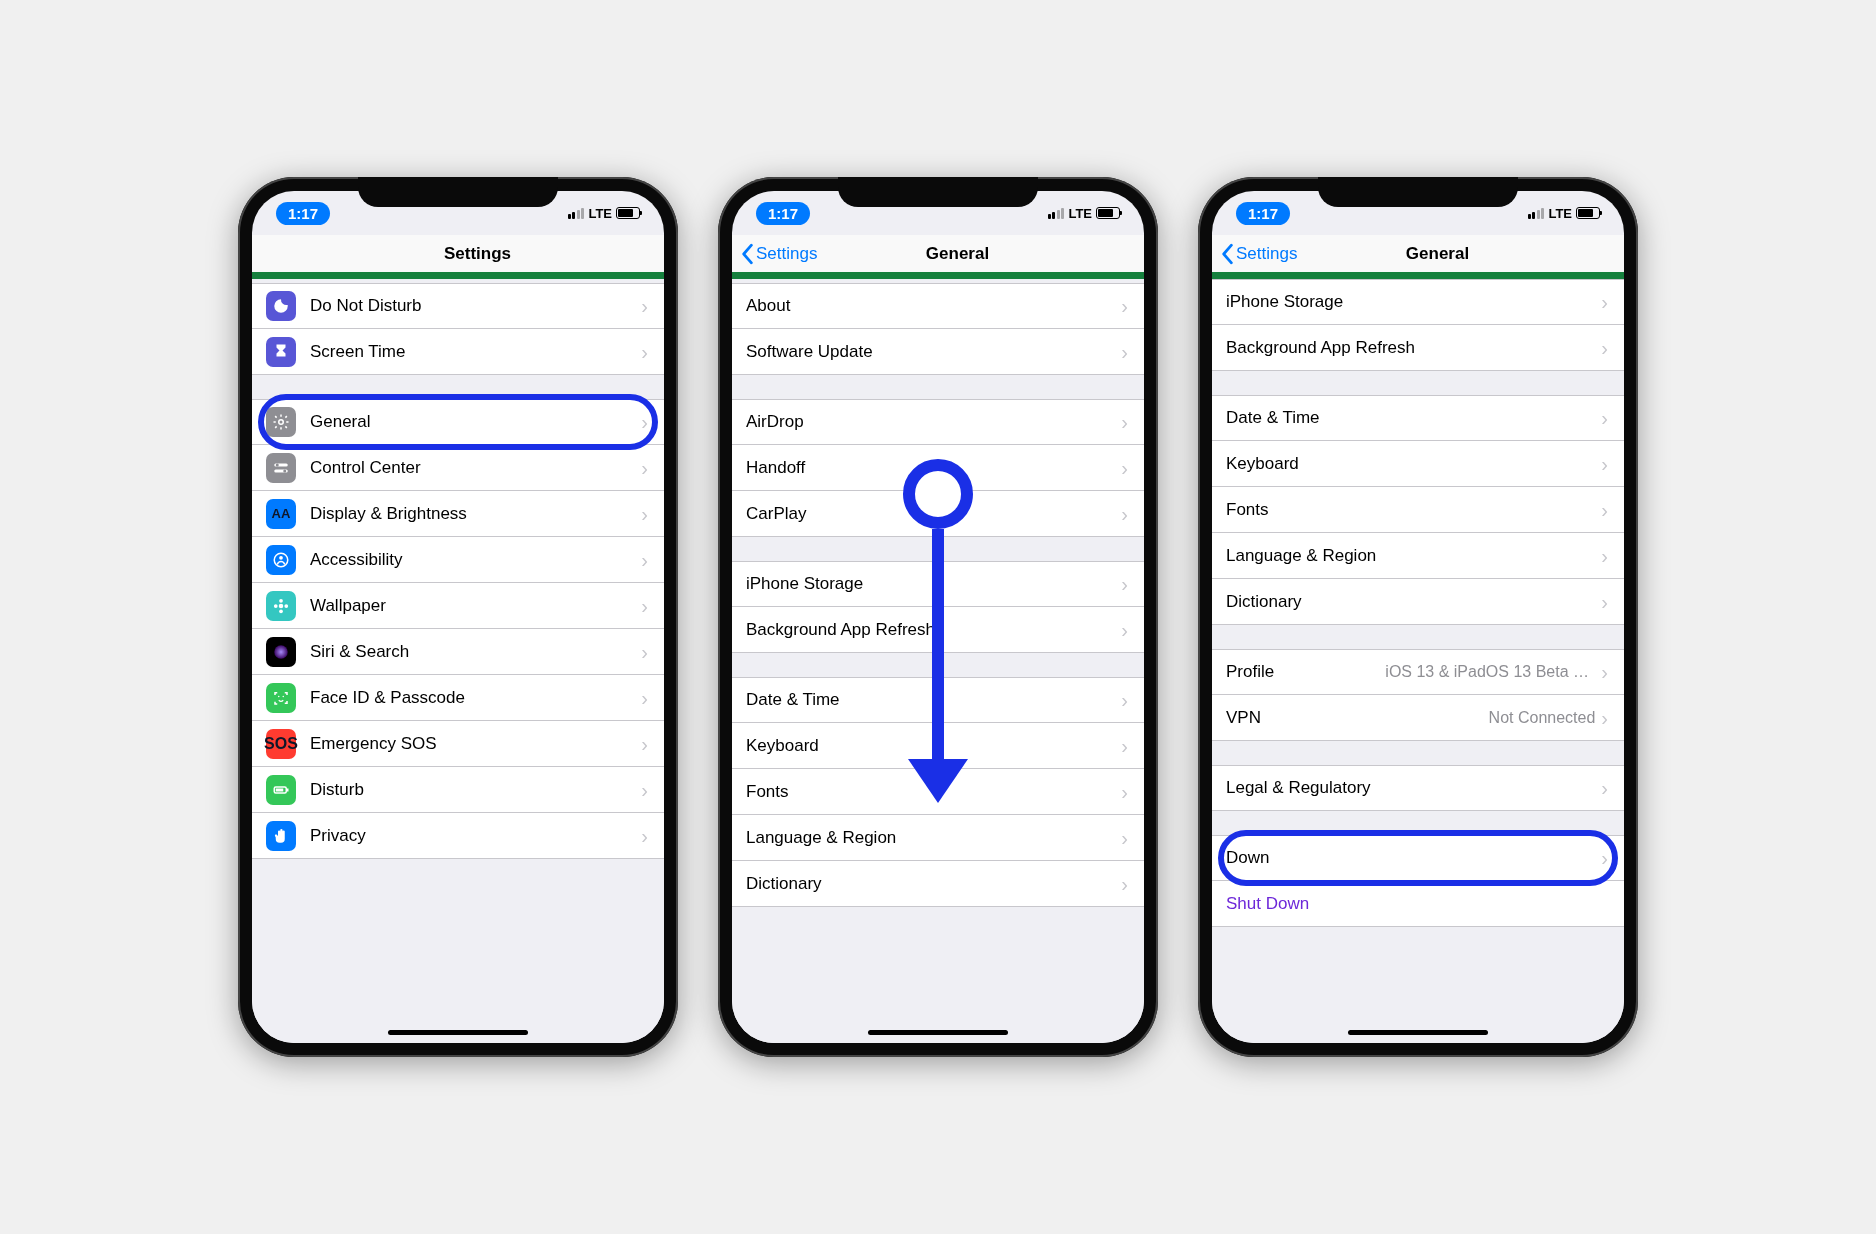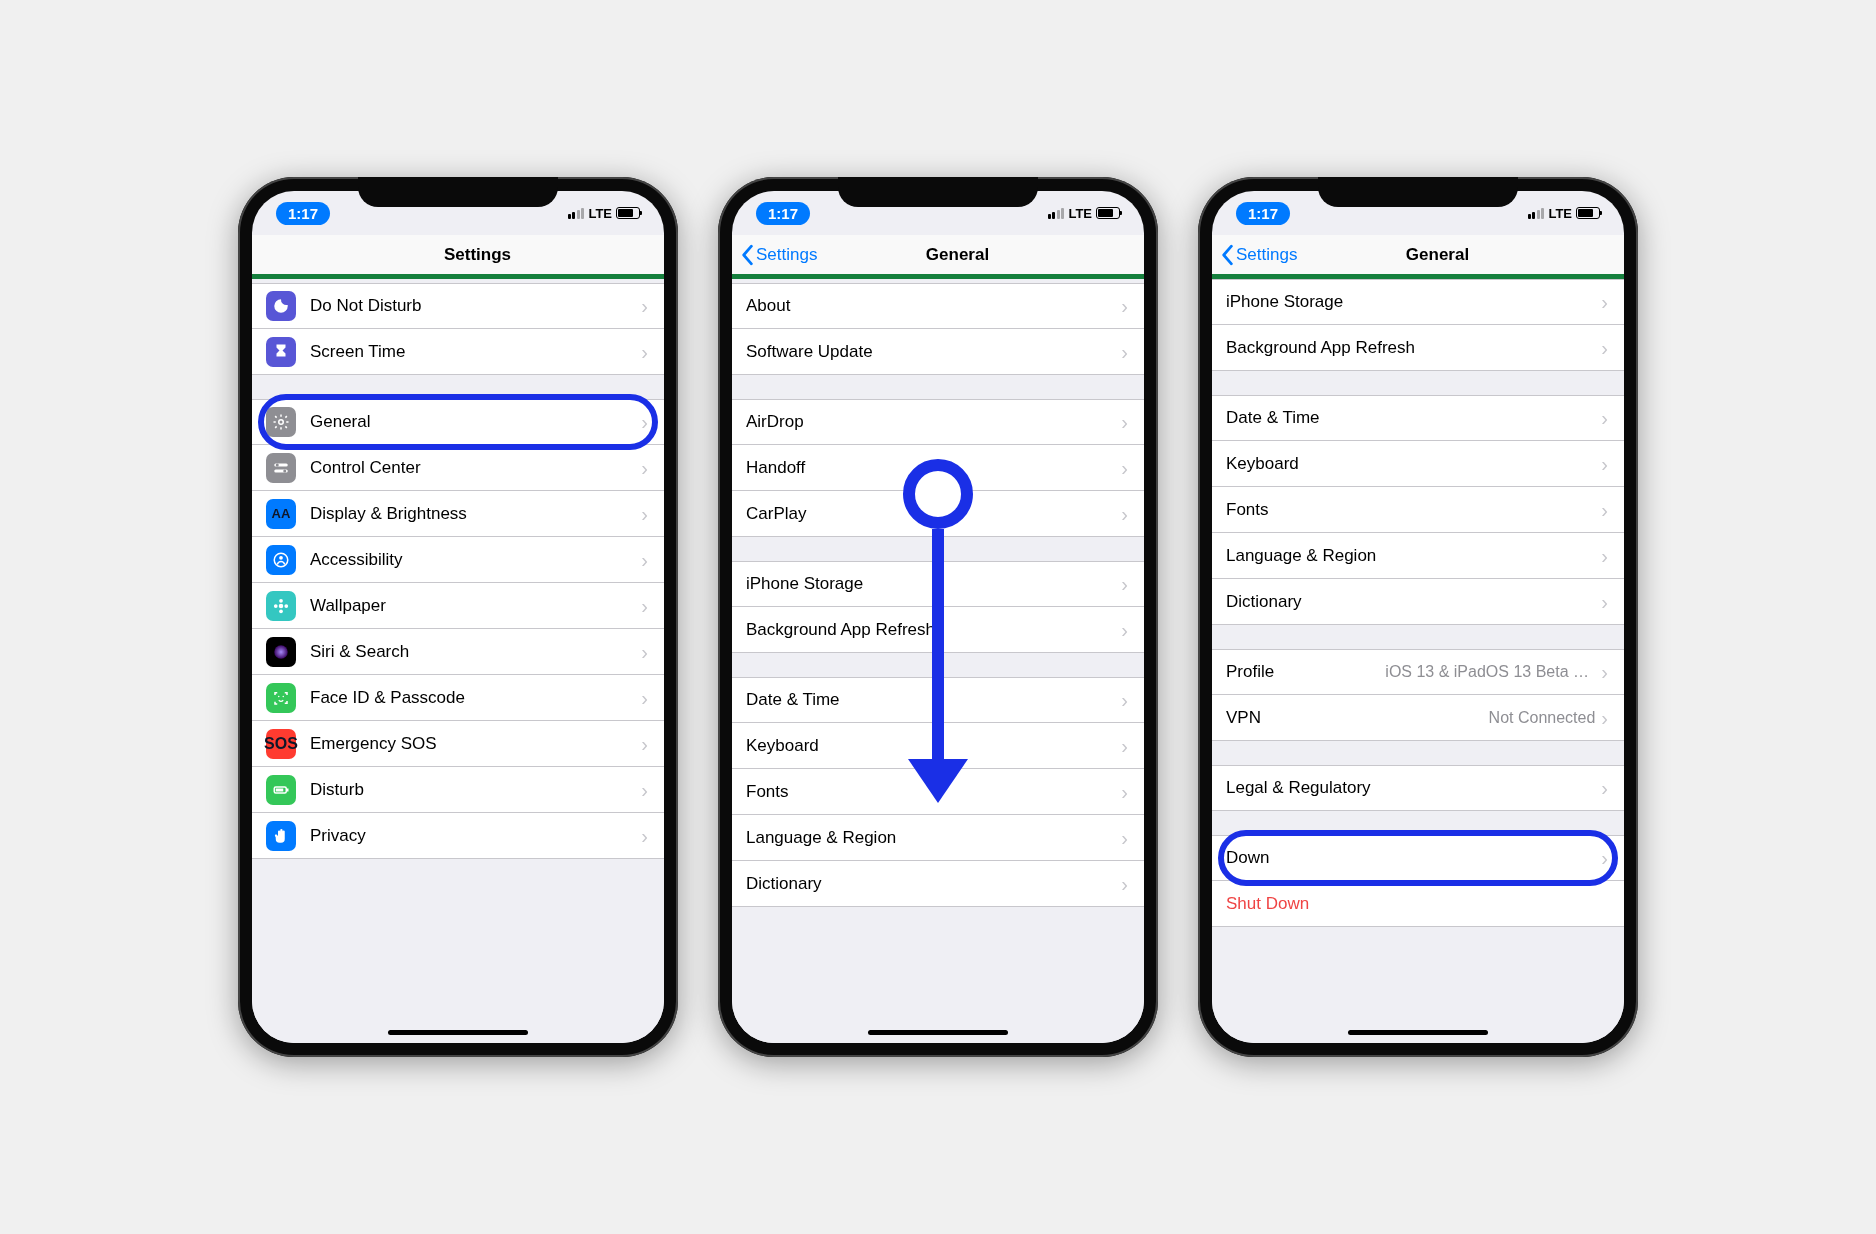--- a/index.html
+++ b/index.html
@@ -66,21 +66,21 @@
     .bar.b1 { height: 5px; } .bar.b2 { height: 7px; } .bar.b3 { height: 9px; opacity: .3; } .bar.b4 { height: 11px; opacity: .3; }
     .battery {
       width: 24px; height: 12px; border: 1.5px solid #000; border-radius: 3px;
       position: relative; display: inline-block;
     }
     .battery::after { content:""; position:absolute; right:-3px; top:3px; width:2px; height:4px; background:#000; border-radius:0 1px 1px 0; }
     .battery-fill { position:absolute; left:1px; top:1px; bottom:1px; width:70%; background:#000; border-radius:1px; }
     .nav-bar {
       height: 44px;
       background: #f9f9f9;
-      border-bottom: 5px solid #15803d;
+      border-bottom: 7px solid #15803d;
       display: flex;
       align-items: center;
       justify-content: center;
       position: relative;
       padding-left: 39px;
     }
     .nav-title { font-size: 17px; font-weight: 600; color: #000; }
     .nav-back {
       position: absolute;
       left: 8px;
@@ -113,21 +113,21 @@
     .cell:last-child { border-bottom: 0.5px solid #c8c7cc; }
     .group .cell:first-child { border-top: 0.5px solid #c8c7cc; }
     .icon {
       width: 30px; height: 30px; border-radius: 7px;
       margin-right: 14px; display: flex; align-items: center; justify-content: center;
       font-size: 16px; color: #0f172a; font-weight: 600; flex-shrink: 0;
     }
     .chevron { margin-left: auto; color: #c7c7cc; font-size: 20px; line-height: 1; }
     .cell-value { margin-left: auto; color: #8e8e93; font-size: 16px; max-width: 210px; white-space: nowrap; overflow: hidden; text-overflow: ellipsis; }
     .cell-value + .chevron { margin-left: 6px; }
-    .cell.blue-text { color: #ef4444; }
+    .cell.blue-text { color: #6d28d9; }
     .label { flex: 0 1 auto; }
     .highlight {
       position: absolute;
       border: 6px solid #1a2fe6;
       border-radius: 30px;
       pointer-events: none;
       z-index: 50;
     }
     .scroll-indicator {
       position: absolute;

